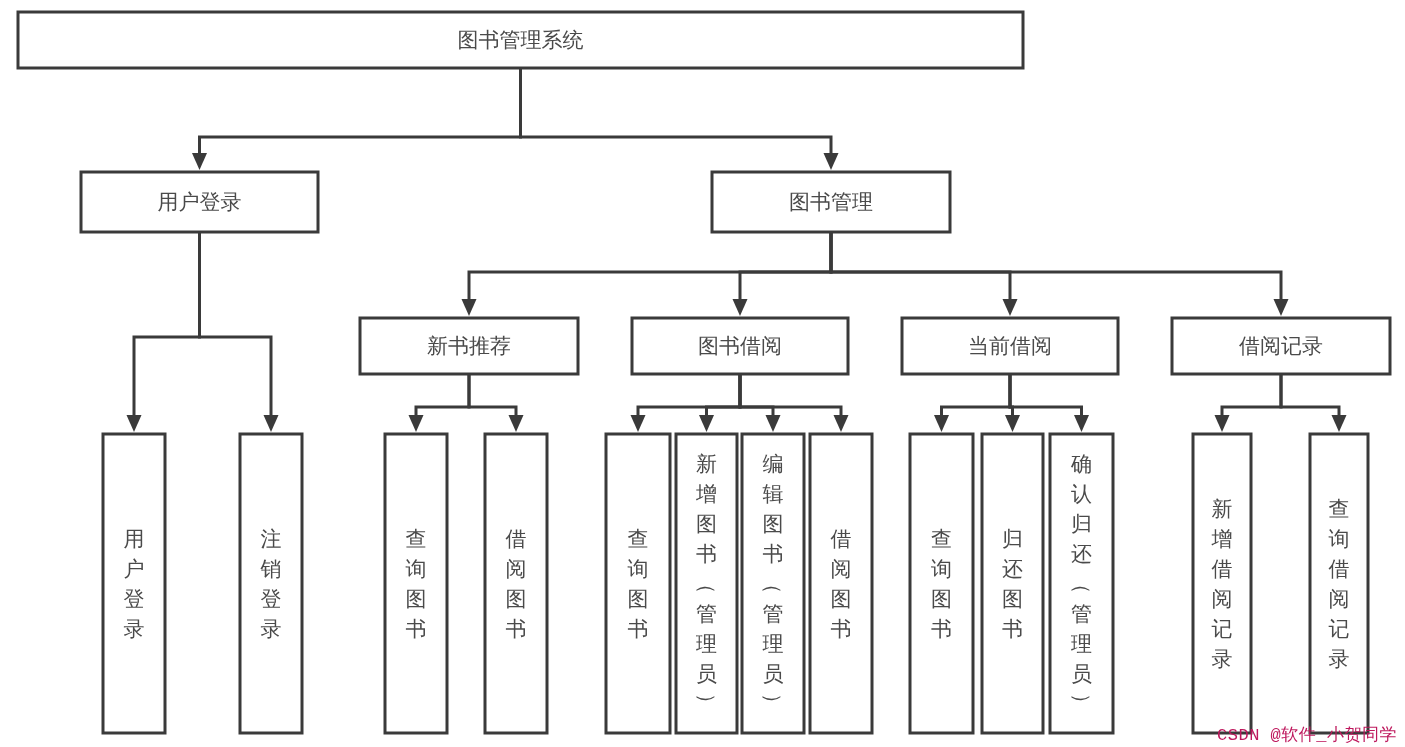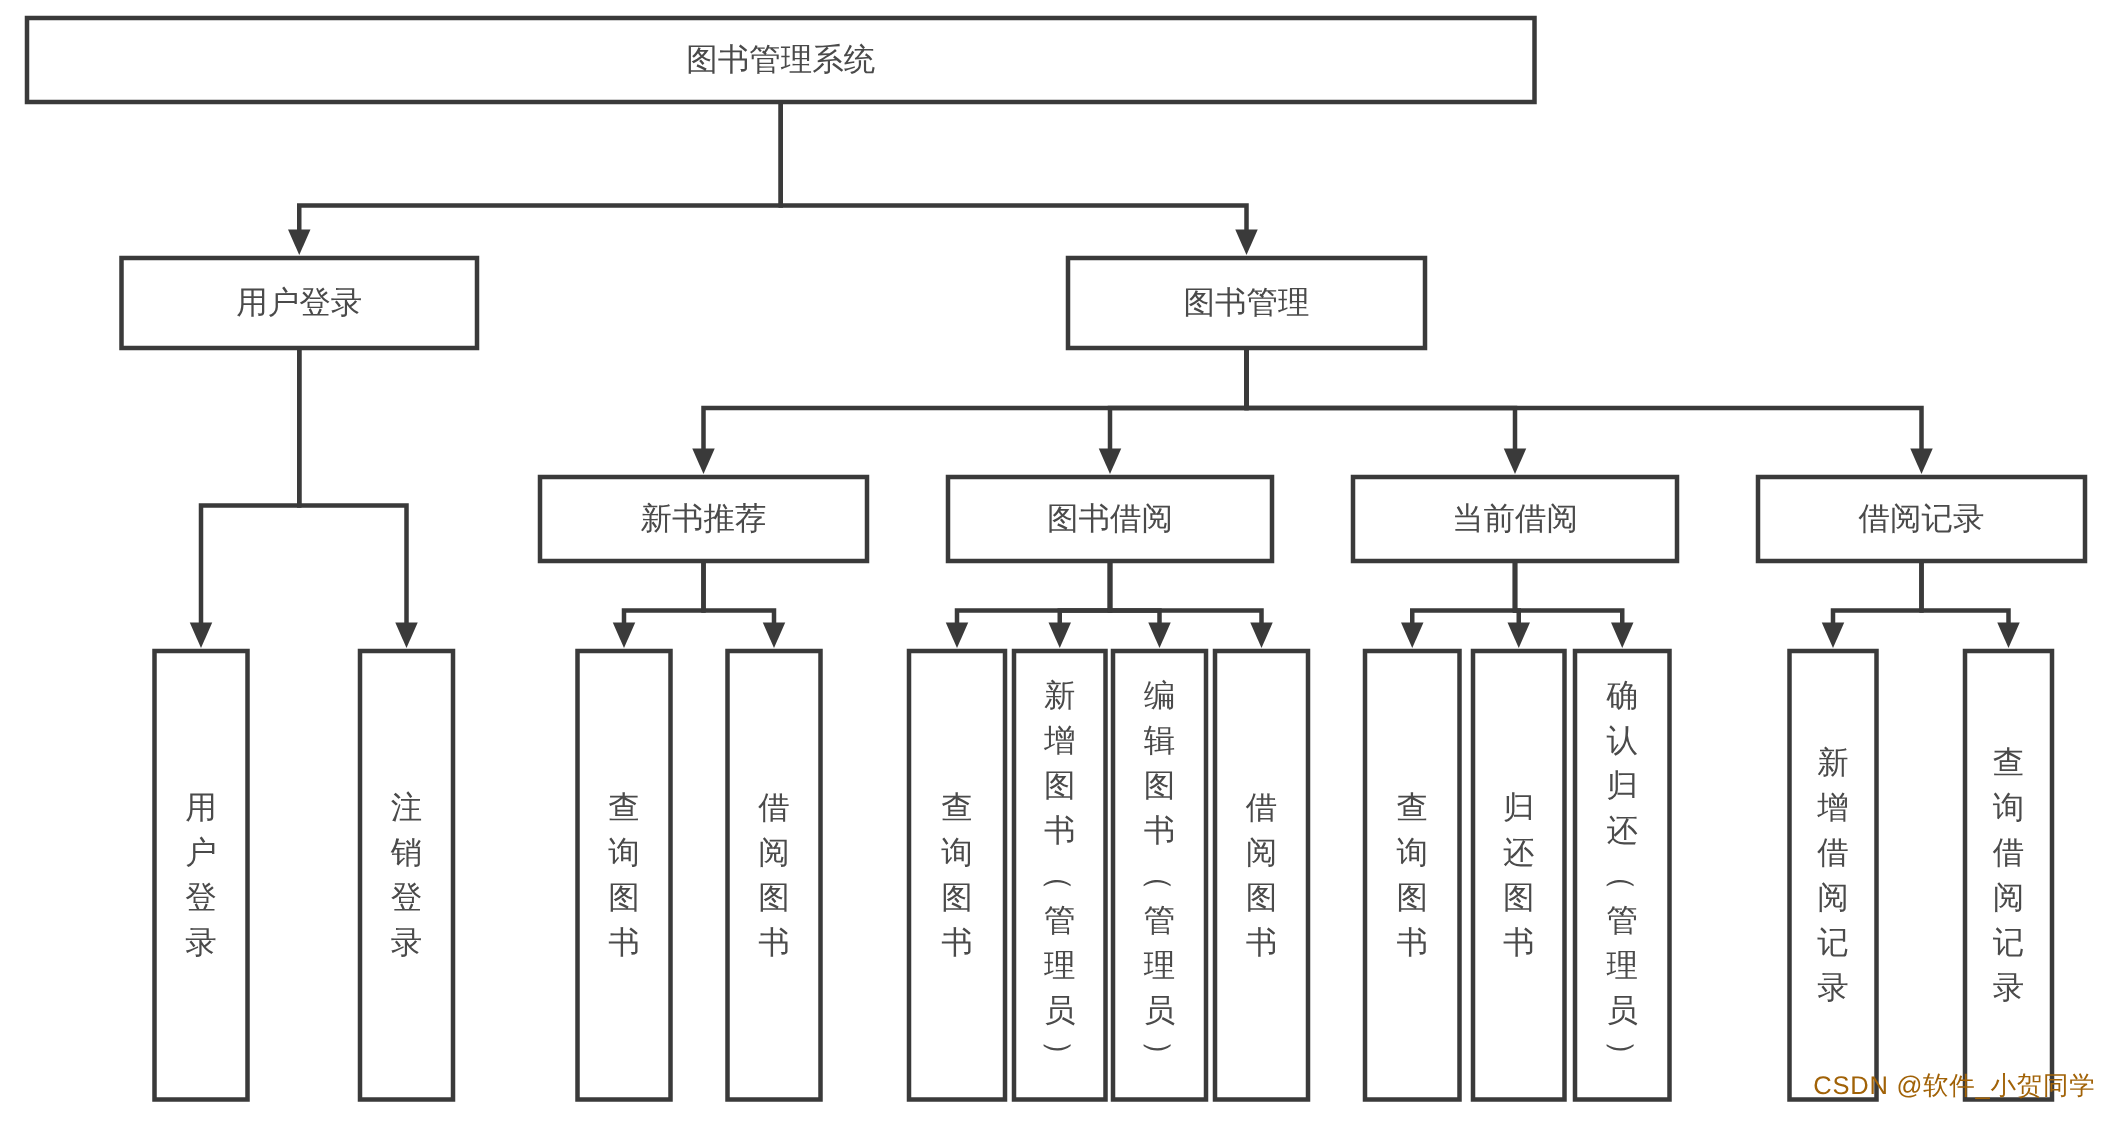--- a/index.html
+++ b/index.html
@@ -27,24 +27,24 @@
     dominant-baseline:middle;
   }
   .node-label-vertical{
     fill:#4a4a4a;
     font-family:"DejaVu Sans","Liberation Sans",sans-serif;
     font-size:21px;
     text-anchor:middle;
   }
   .watermark{
     position:absolute;
-    right:8px;bottom:12px;
-    font-family:Liberation Sans, sans-serif;
+    right:8px;bottom:1px;
+    font-family:Liberation Mono, monospace;
     font-size:17px;
-    color:#a16207;
+    color:#be185d;
     letter-spacing:0.5px;
     white-space:nowrap;
     user-select:none;
   }
 </style>
 </head>
 <body>
 
 <div id="diagram-root">
   <svg id="tree" viewBox="0 0 1405 747">

